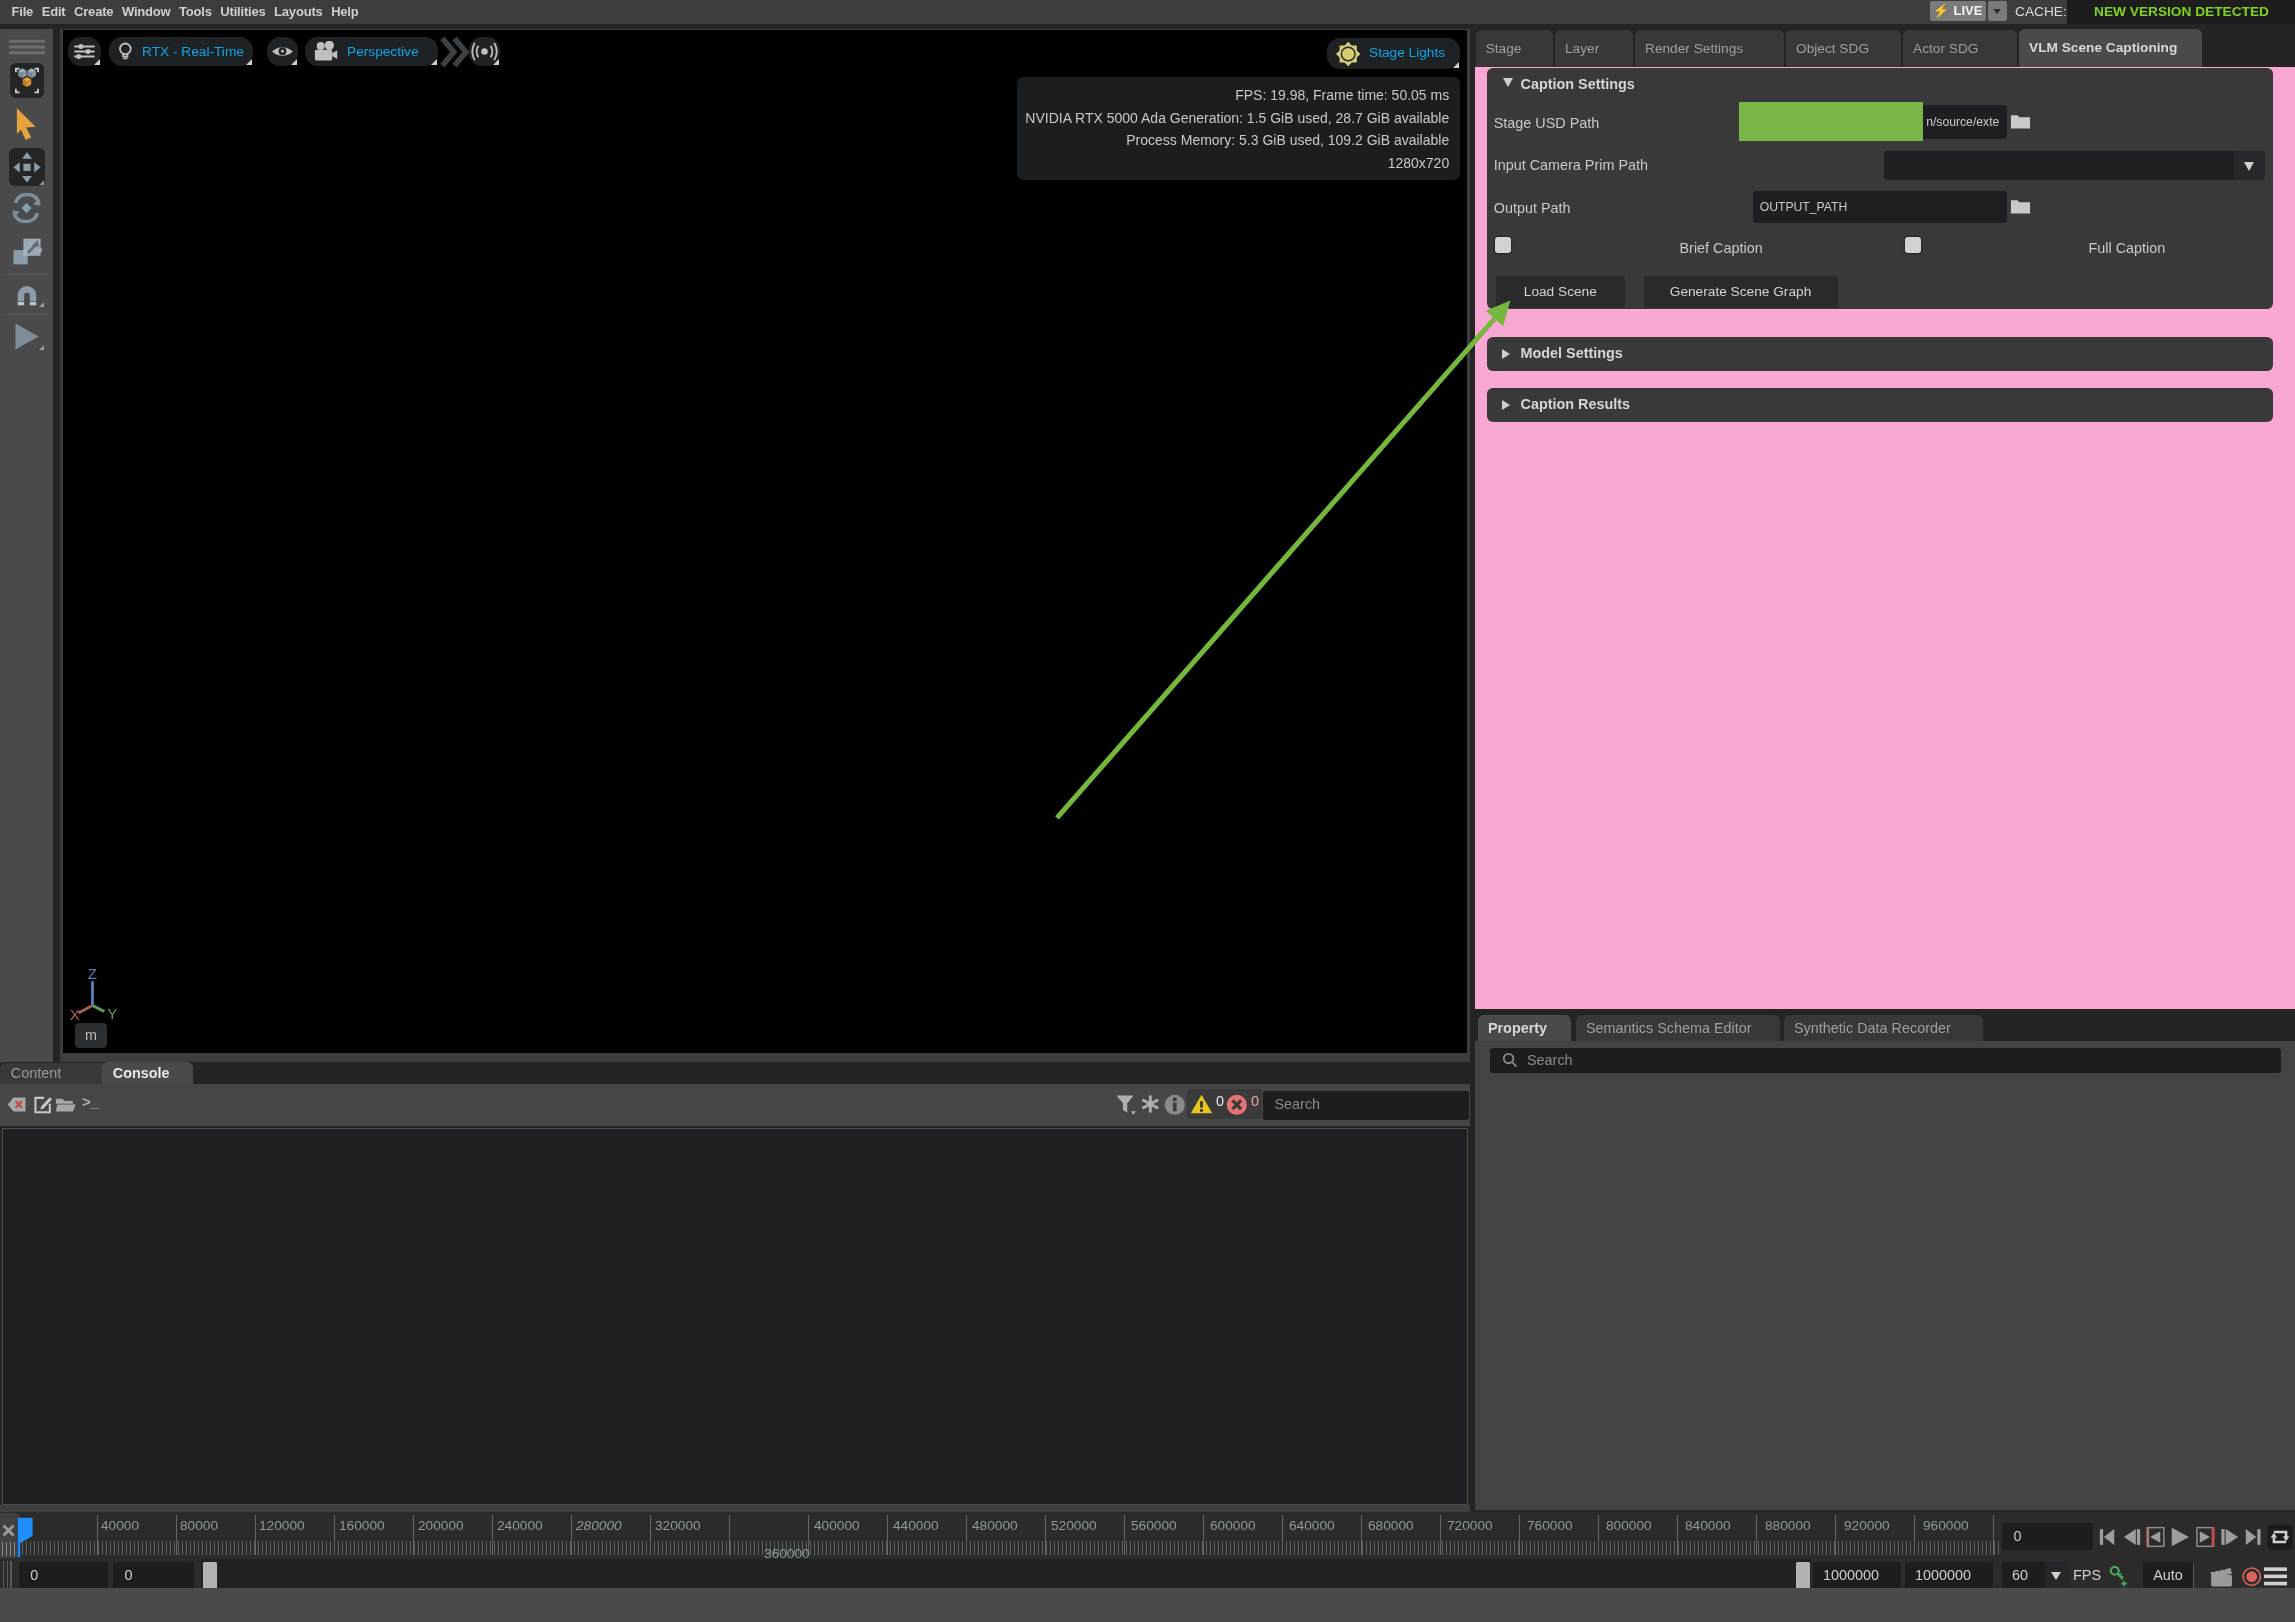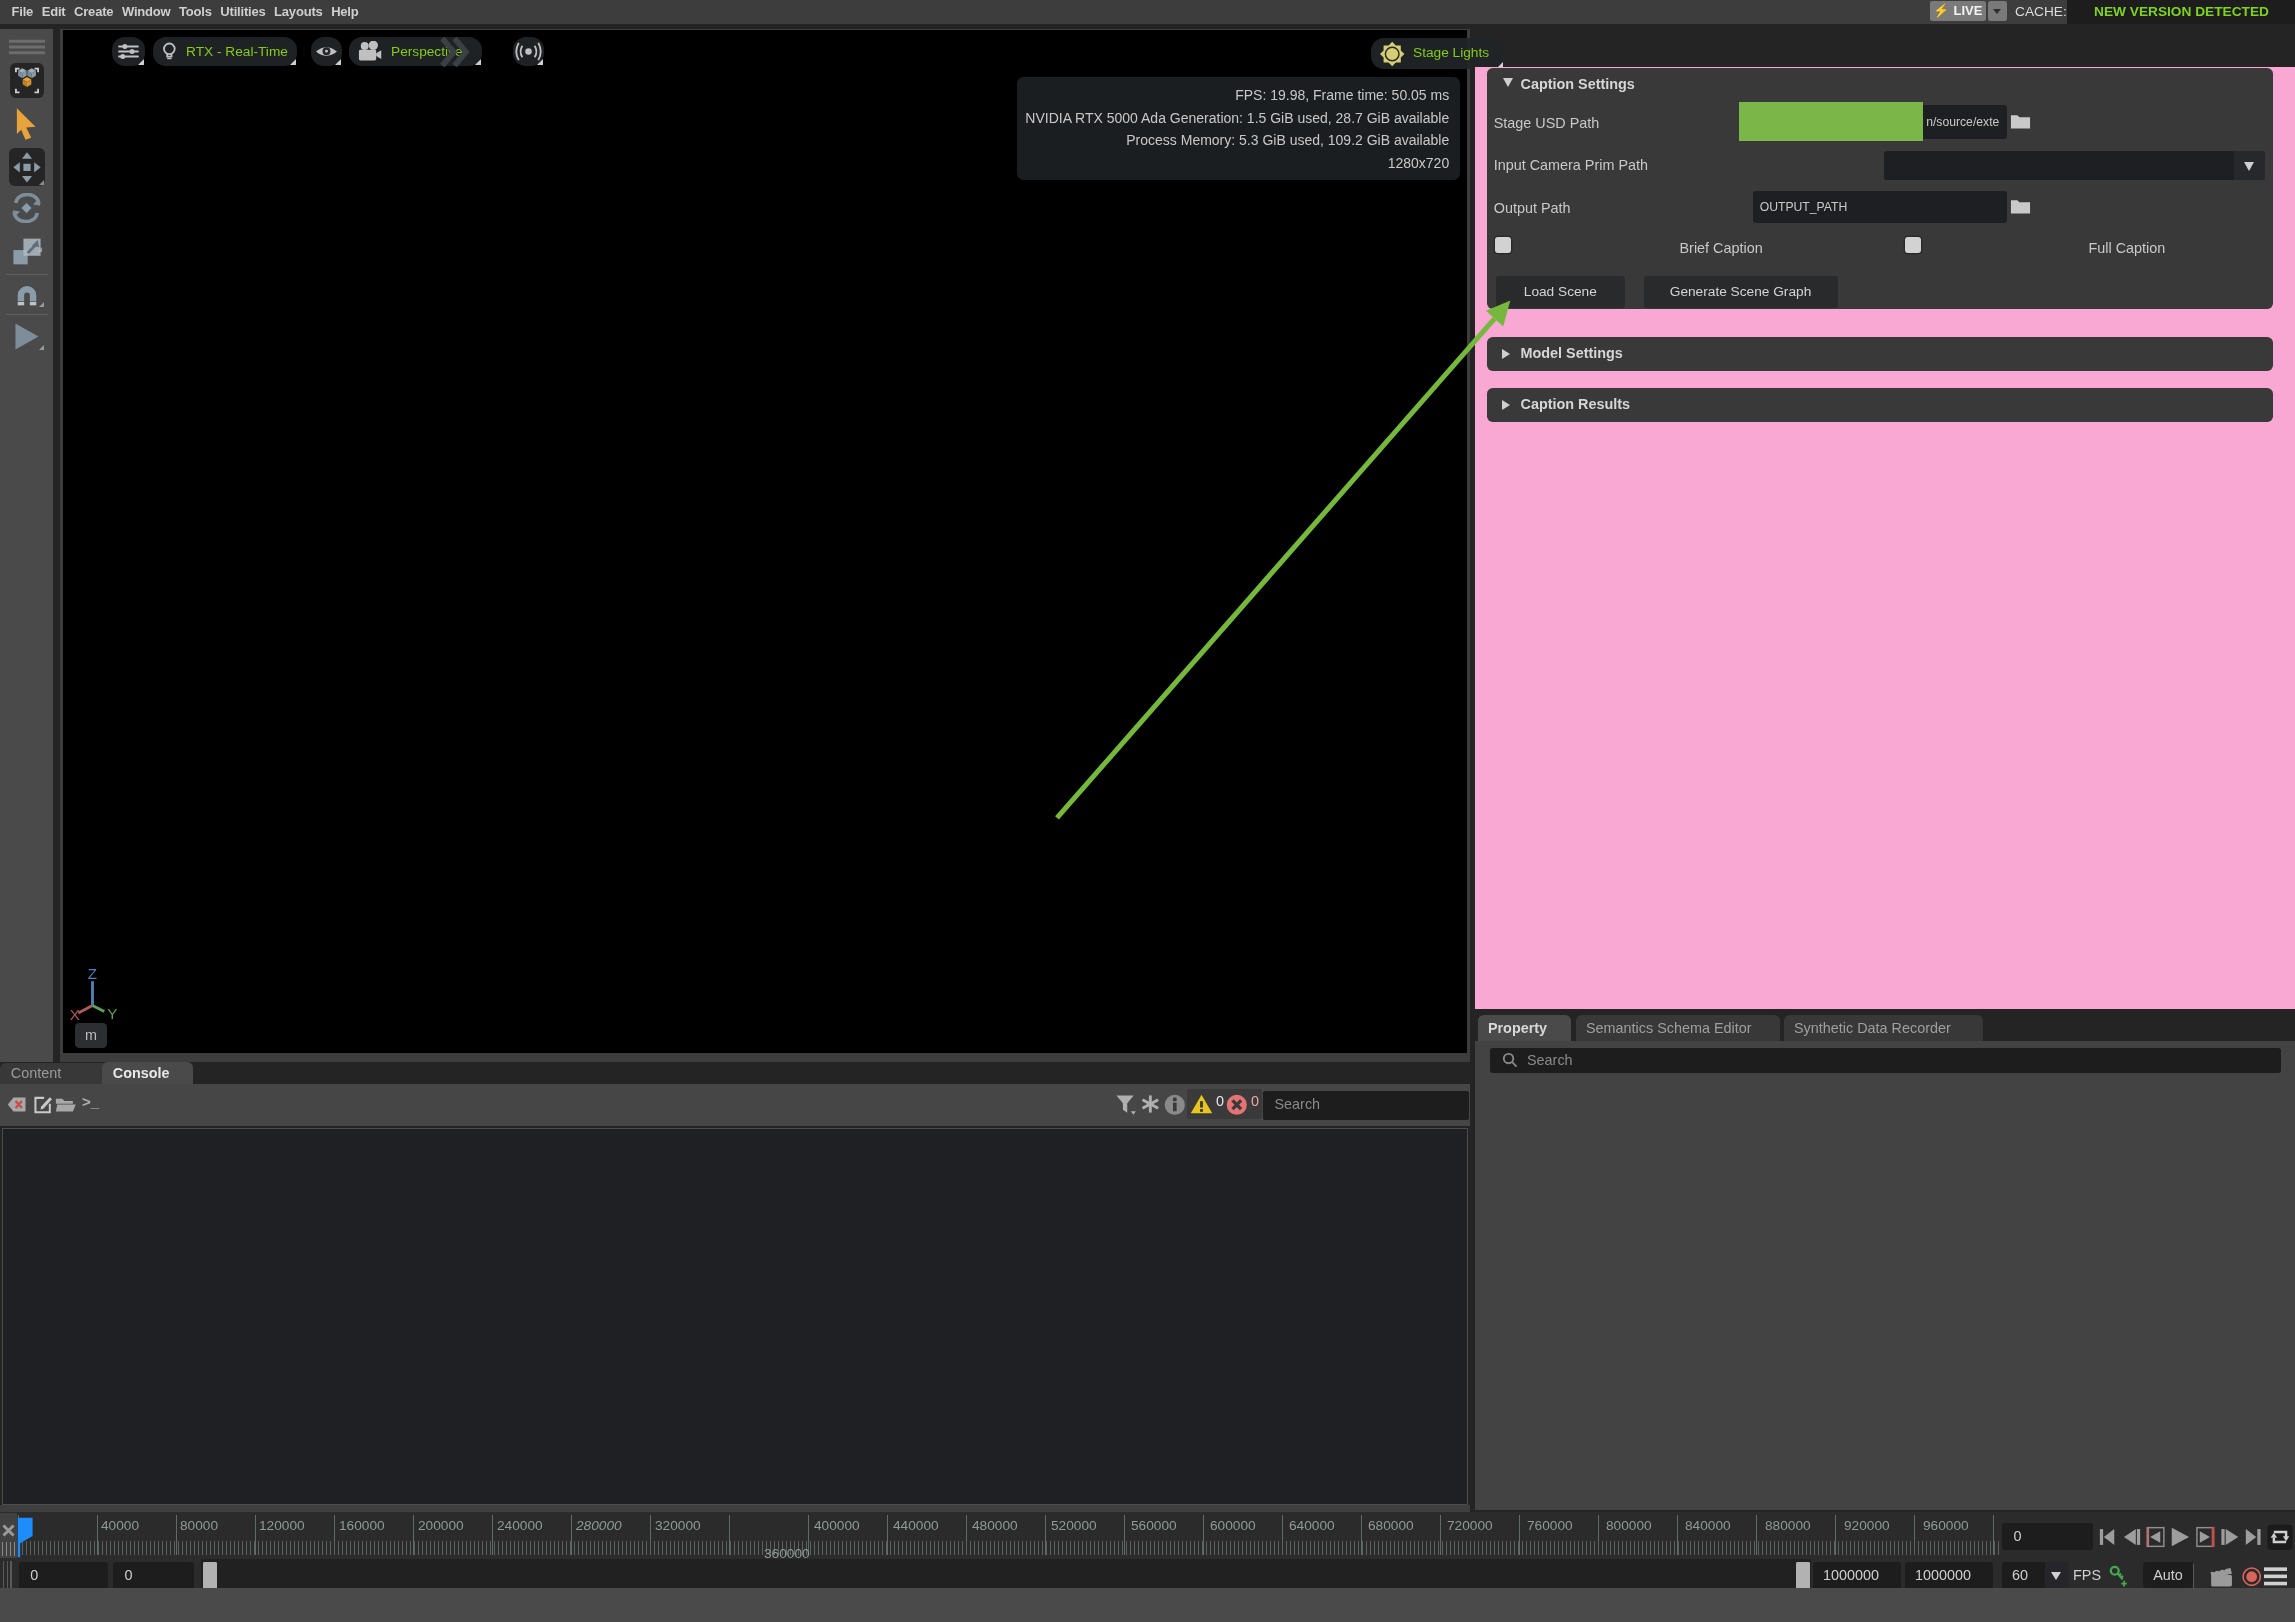--- a/index.html
+++ b/index.html
@@ -23,22 +23,22 @@
   .cachebox { position:absolute; left:2067px; top:0; width:229px; height:24px; background:#1d1d1d; }
   .cachebox span { display:block; text-align:center; line-height:24px; color:#7ed321; font-size:13.7px; font-weight:bold; }
 
   
   #ltoolbar { left:0; top:29px; width:53px; height:1033px; background:#4a4a4a; }
 
   
   #vpframe { left:60px; top:29px; width:1410px; height:1033px; background:#3d3d3d; }
   #viewport { left:63px; top:29.5px; width:1404px; height:1023px; background:#000; }
 
-  .pill { position:absolute; background:rgba(34,37,40,0.92); border-radius:13px; color:#84cc16;
-    font-size:13.7px;margin-left:44px; }
+  .pill { position:absolute; background:rgba(34,37,40,0.92); border-radius:13px; color:#0ea5e9;
+    font-size:13.7px; }
   .cornertri { position:absolute; right:0.7px; bottom:0.7px; width:0; height:0;
     border-left:6.5px solid transparent; border-bottom:6.5px solid #cfcfcf; }
   .cornertri2 { position:absolute; right:0.7px; bottom:0.7px; width:0; height:0;
     border-left:5.7px solid transparent; border-bottom:5.7px solid #8a8a8a; }
 
   #statsbox { position:absolute; left:1017px; top:77px; width:443px; height:103px;
     background:rgba(28,32,35,0.95); border-radius:6.5px; color:#c8c8c8; font-size:14px;
     text-align:right; padding:7.2px 10.8px 0 0; line-height:22.6px; white-space:nowrap; }
 
   
@@ -254,20 +254,28 @@
   </svg>
   <div style="position:absolute; left:75px; top:1023px; width:32px; height:25px; background:#2c2f31; border-radius:4.3px; color:#bbbbbb; font-size:14.4px; text-align:center; line-height:25px;">m</div>
 
   <div id="statsbox" class="abs">
     <div>FPS: 19.98, Frame time: 50.05 ms</div>
     <div>NVIDIA RTX 5000 Ada Generation: 1.5 GiB used, 28.7 GiB available</div>
     <div>Process Memory: 5.3 GiB used, 109.2 GiB available</div>
     <div>1280x720</div>
   </div>
 
+  <div class="abs" id="rtabstrip">
+    <div class="rtab" style="left:0.7px; width:77px;">Stage</div>
+    <div class="rtab" style="left:80px; width:78px;">Layer</div>
+    <div class="rtab" style="left:160px; width:149px;">Render Settings</div>
+    <div class="rtab" style="left:311px; width:115px;">Object SDG</div>
+    <div class="rtab" style="left:428px; width:114px;">Actor SDG</div>
+    <div class="rtab active" style="left:544px; width:183px;">VLM Scene Captioning</div>
+  </div>
   <div class="abs" id="rcontent">
 
     <div class="secbox" style="top:0.7px; width:786px; height:241px;">
       <div class="tri-down"></div>
       <div class="sechdr">Caption Settings</div>
 
       <div class="flabel" style="left:7.2px; top:47px;">Stage USD Path</div>
       <div class="ffield" style="left:266px; top:37px; width:254px; height:34px;">
         <div style="position:absolute; right:7.2px; top:10px; width:83px; overflow:hidden; white-space:nowrap; direction:rtl; font-size:12.2px;">n/source/exte</div>
       </div>

